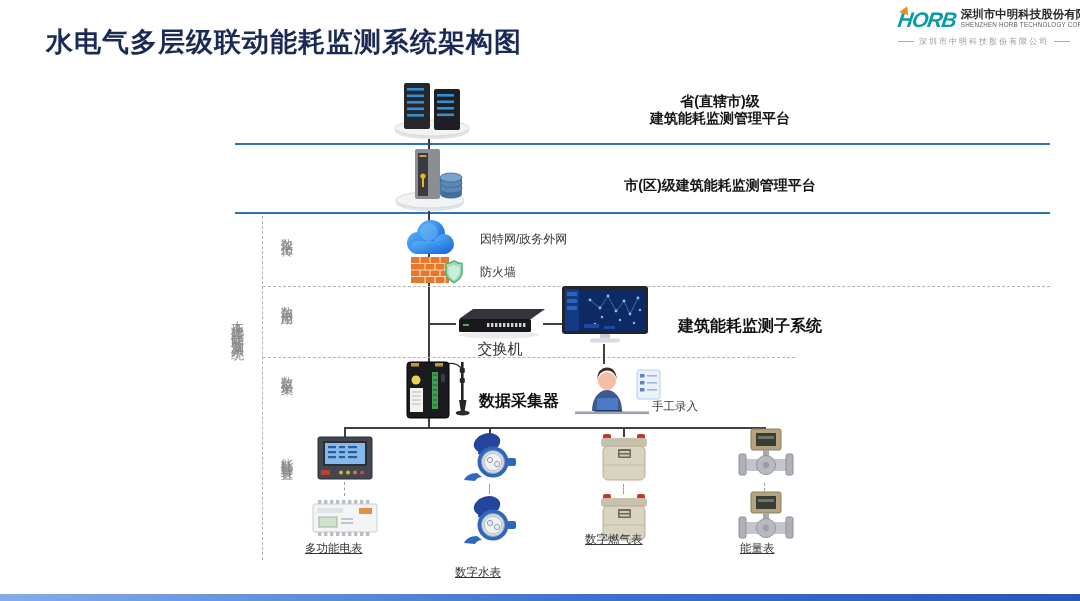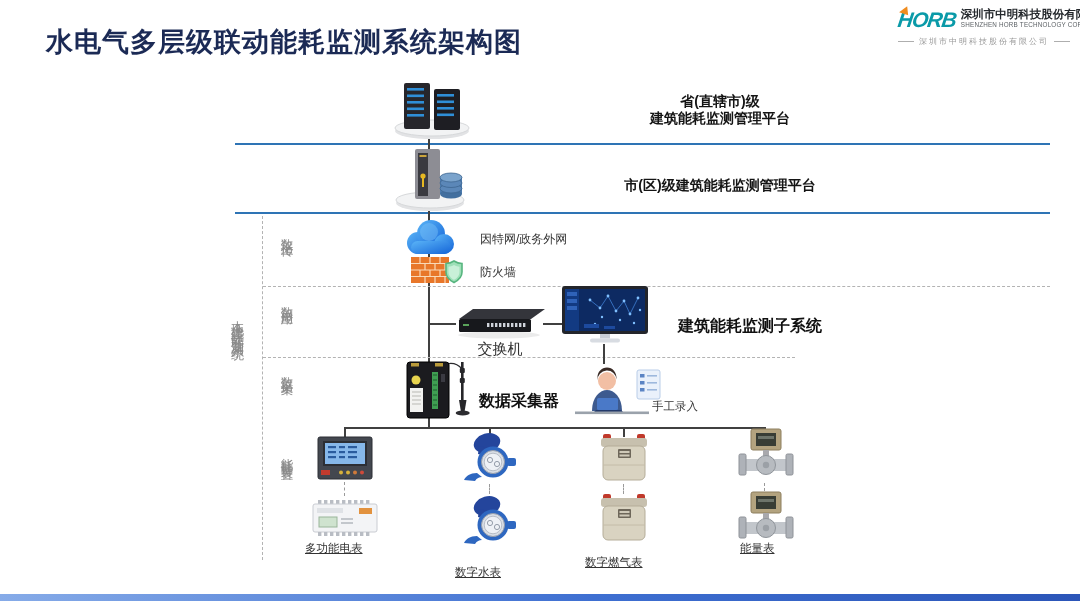--- a/index.html
+++ b/index.html
@@ -328,21 +328,21 @@
   <svg class="abs" style="left:599px;top:494px;" width="50" height="48" viewBox="0 0 50 48">
     <rect x="4" y="0" width="8" height="7" rx="2" fill="#c0392b"></rect>
       <rect x="38" y="0" width="8" height="7" rx="2" fill="#c0392b"></rect>
     <rect x="2" y="4" width="46" height="9" rx="3" fill="#c7c0ae"></rect>
     <rect x="4" y="12" width="42" height="34" rx="5" fill="#d9d3c1" stroke="#b5ad99"></rect>
     <rect x="19" y="15" width="13" height="9" rx="1" fill="#6e675a"></rect>
     <rect x="20.5" y="17" width="10" height="2" fill="#cfc9b8"></rect>
       <rect x="20.5" y="20.5" width="10" height="2" fill="#cfc9b8"></rect>
     <path d="M4,31 h42" stroke="#c4bca8" stroke-width="1"></path>
   </svg>
-  <div class="abs meter-label" style="left:585px;top:555px;width:80px;">数字燃气表</div>
+  <div class="abs meter-label" style="left:585px;top:532px;width:80px;">数字燃气表</div>
 
   <svg class="abs" style="left:737px;top:428px;" width="58" height="52" viewBox="0 0 58 52">
     <rect x="14" y="1" width="30" height="21" rx="2" fill="#b3a37f" stroke="#8d7f5f"></rect>
     <rect x="19" y="5" width="20" height="13" fill="#383d35"></rect>
     <rect x="21" y="8" width="16" height="3" fill="#6d746a"></rect>
     <rect x="26" y="22" width="6" height="7" fill="#a9a9ad"></rect>
     <rect x="2" y="31" width="54" height="12" rx="2" fill="#c2c6cb"></rect>
     <circle cx="29" cy="37" r="9.5" fill="#b7bbc0" stroke="#90959b"></circle>
     <circle cx="29" cy="37" r="3.2" fill="#9ba0a6"></circle>
     <rect x="2" y="26" width="7" height="21" rx="1.5" fill="#aeb2b8" stroke="#8e9298"></rect>

